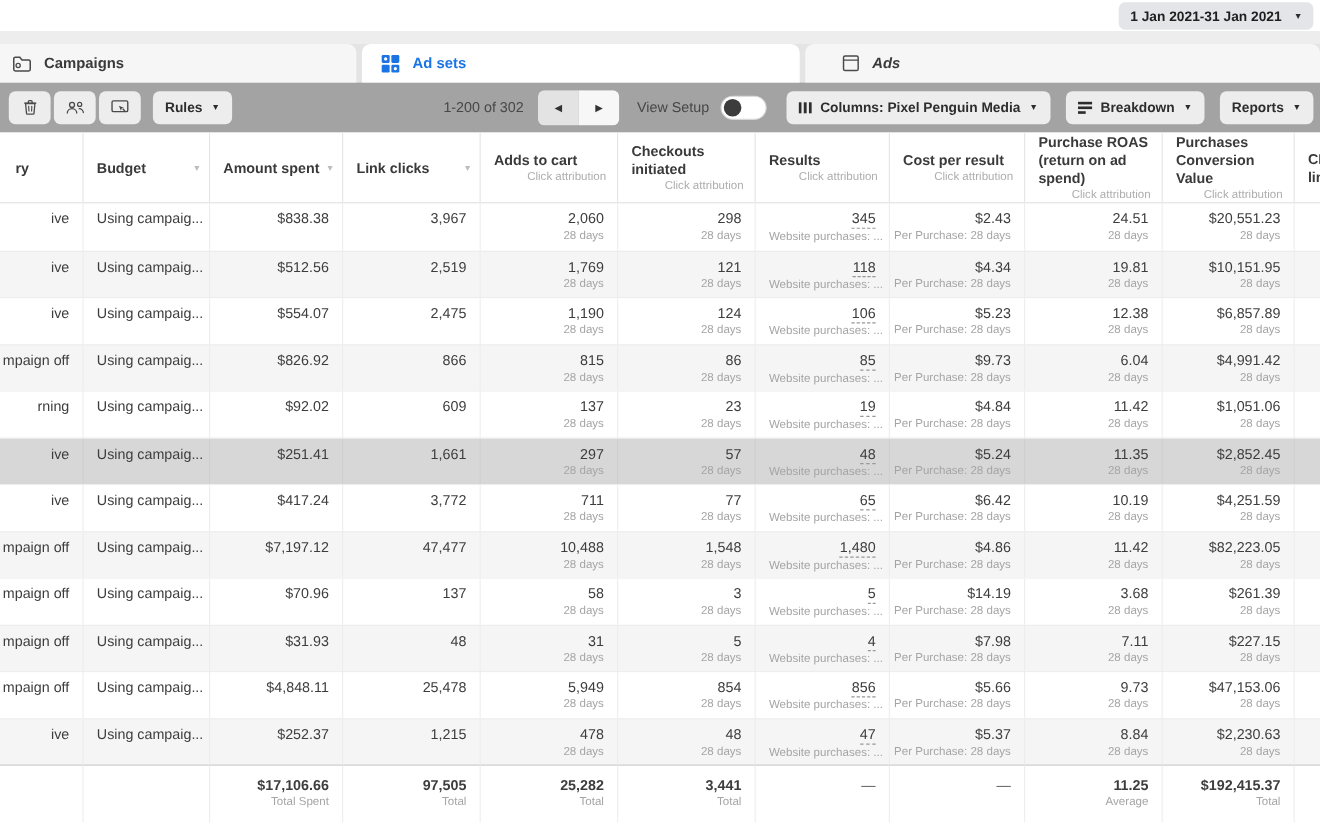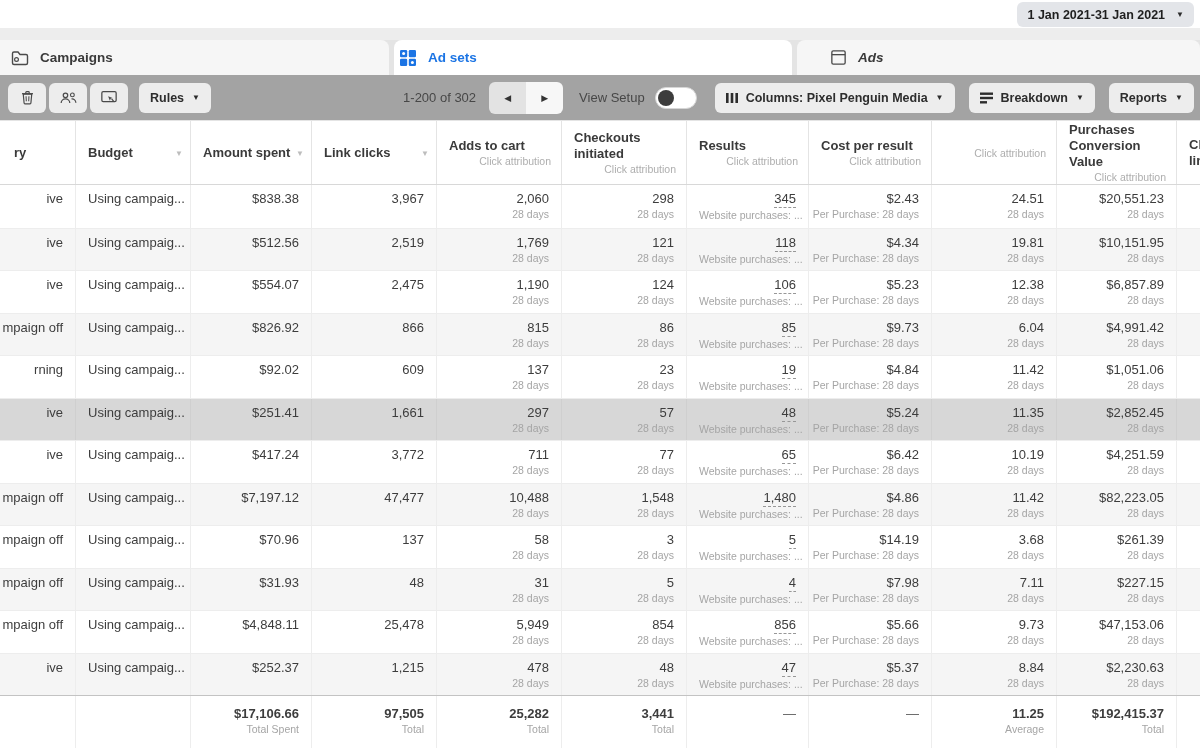--- a/index.html
+++ b/index.html
@@ -14,24 +14,24 @@
     position:absolute; right:6px; top:2px; height:25px;
     background:#e3e5e9; border-radius:6px; display:flex; align-items:center;
     gap:11px; padding:0 10px; font-size:12.5px; font-weight:bold; color:#1f1f1f; cursor:pointer;
   }
   .caret { font-size:8px; color:#2c2c2c; line-height:1; }
   .band { height:12px; background:#ededed; }
   
   .tabsbar { height:35px; background:#e4e4e4; display:flex; gap:5px; }
   .tab {
     height:35px; background:#f6f6f6; border-radius:8px 8px 0 0;
-    display:flex; align-items:center; gap:10px; padding-left:4px;
+    display:flex; align-items:center; gap:10px; padding-left:16px;
     font-size:13.5px; font-weight:bold; color:#3a3a3a; cursor:pointer;
   }
-  .tab.w1{ width:389px; padding-left:10px; border-radius:0 8px 0 0;}
+  .tab.w1{ width:324px; padding-left:10px; border-radius:0 8px 0 0;}
   .tab.w2{ width:398px; }
   .tab.w3{ flex:1; padding-left:32px;font-style:italic; }
   .tab.active { background:#fff; color:#1b74e4; }
   .tab svg { flex:0 0 auto; }
   
   .toolbar { height:45px; background:#a3a3a3; display:flex; align-items:center; padding:0 6px 0 8px; }
   .icon-btn {
     width:38px; height:30px; background:#ededed; border-radius:6px;
     display:flex; align-items:center; justify-content:center; margin-right:3px; cursor:pointer;
   }
@@ -237,20 +237,21 @@
       </div>
     <div class="hcell">
         <span class="hlabel">Results</span>
         <span class="hsub">Click attribution</span>
       </div>
     <div class="hcell">
         <span class="hlabel">Cost per result</span>
         <span class="hsub">Click attribution</span>
       </div>
     <div class="hcell">
+        <span class="hlabel">Purchase ROAS (return on ad spend)</span>
         <span class="hsub">Click attribution</span>
       </div>
     <div class="hcell">
         <span class="hlabel">Purchases Conversion Value</span>
         <span class="hsub">Click attribution</span>
       </div>
     <div class="hcell c-cpc-h">
         <span class="hlabel">CP</span>
         <span class="hlabel">lin</span>
       </div>

